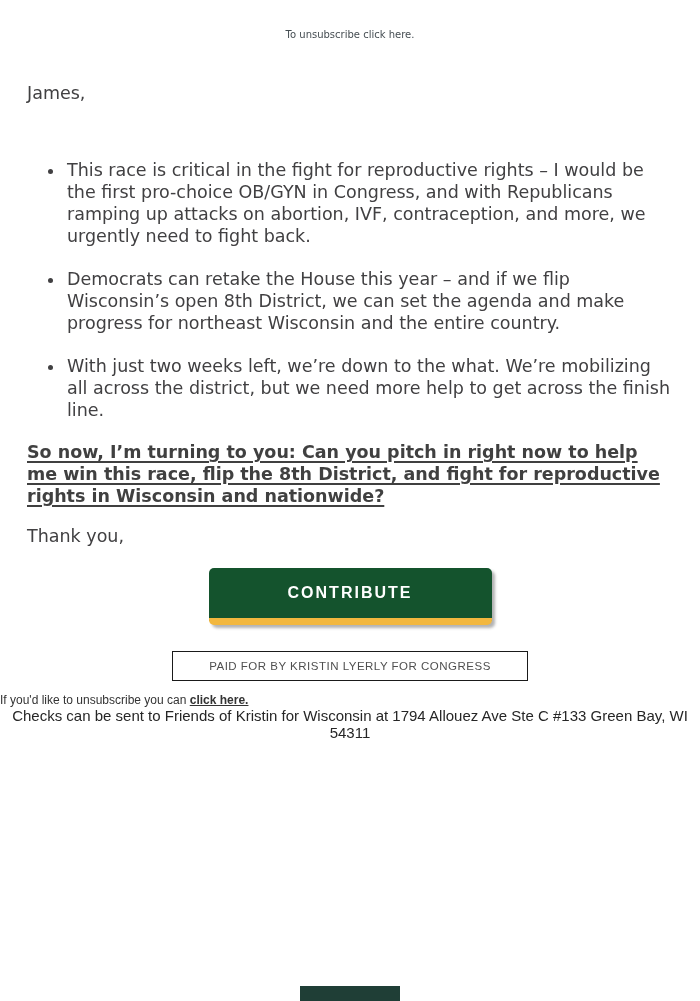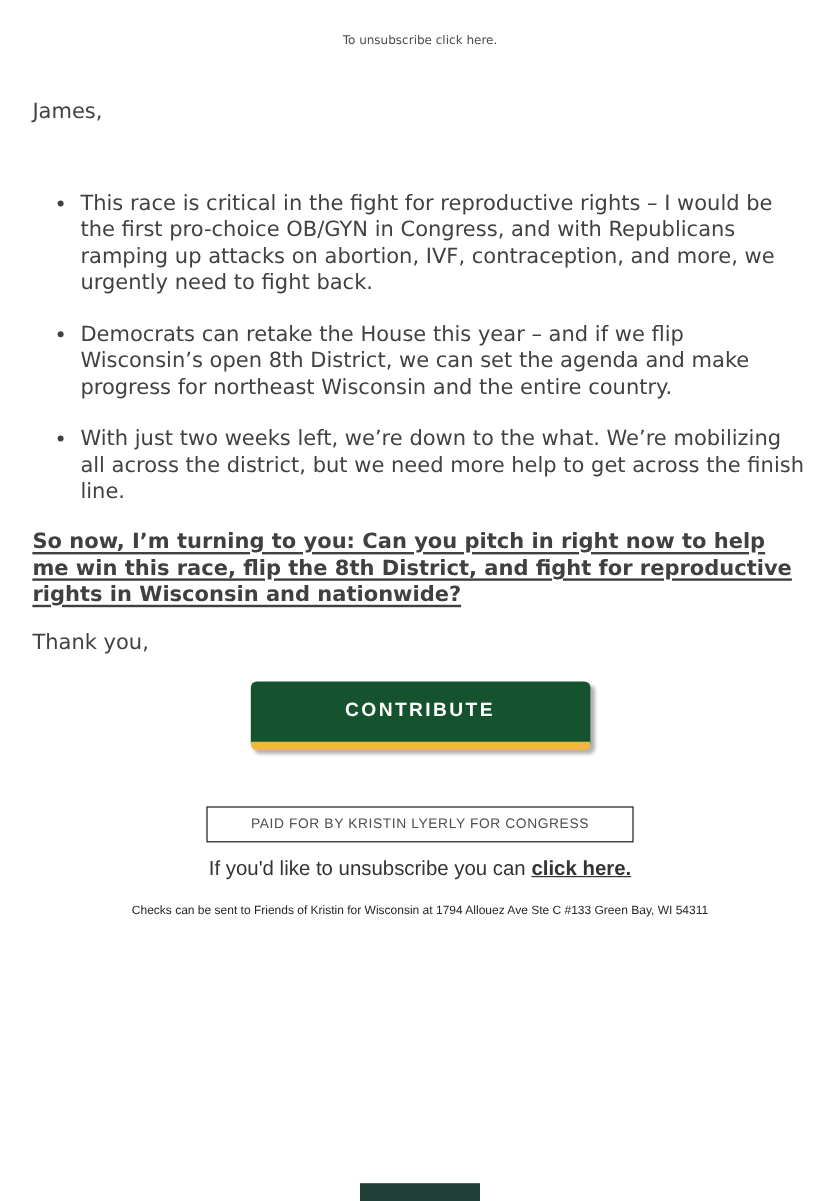--- a/index.html
+++ b/index.html
@@ -71,44 +71,43 @@
     text-decoration: none;
     padding: 14px 0;
     border-bottom: 7px solid #f2b73e;
     border-radius: 5px;
     box-shadow: 3px 3px 3px rgba(0,0,0,0.3);
     cursor: pointer;
   }
 
   .paid-box {
     width: 356px;
-    margin: 47px auto 0 auto;
+    margin: 26px auto 0 auto;
     border: 1px solid #1a1a1a;
     text-align: center;
     padding: 8px 4px;
     font-family: "Liberation Sans", sans-serif;
     font-size: 11.5px;
     letter-spacing: 0.5px;
     color: #4f4f4f;
   }
 
   .footer-unsub {
-    text-align: center;
     margin-top: 12px;
     font-family: "Liberation Sans", sans-serif;
-    font-size: 17px;
+    font-size: 12px;
     color: #333333;
   }
   .footer-unsub b { text-decoration: underline; cursor: pointer; }
 
   .checks-line {
     text-align: center;
-    margin-top: 20px;
+    margin-top: 0;
     font-family: "Liberation Sans", sans-serif;
-    font-size: 10px;
+    font-size: 15px;
     color: #262626;
   }
 
   .footer-img-partial {
     position: absolute;
     bottom: 0;
     left: 50%;
     transform: translateX(-50%);
     width: 100px;
     height: 15px;

